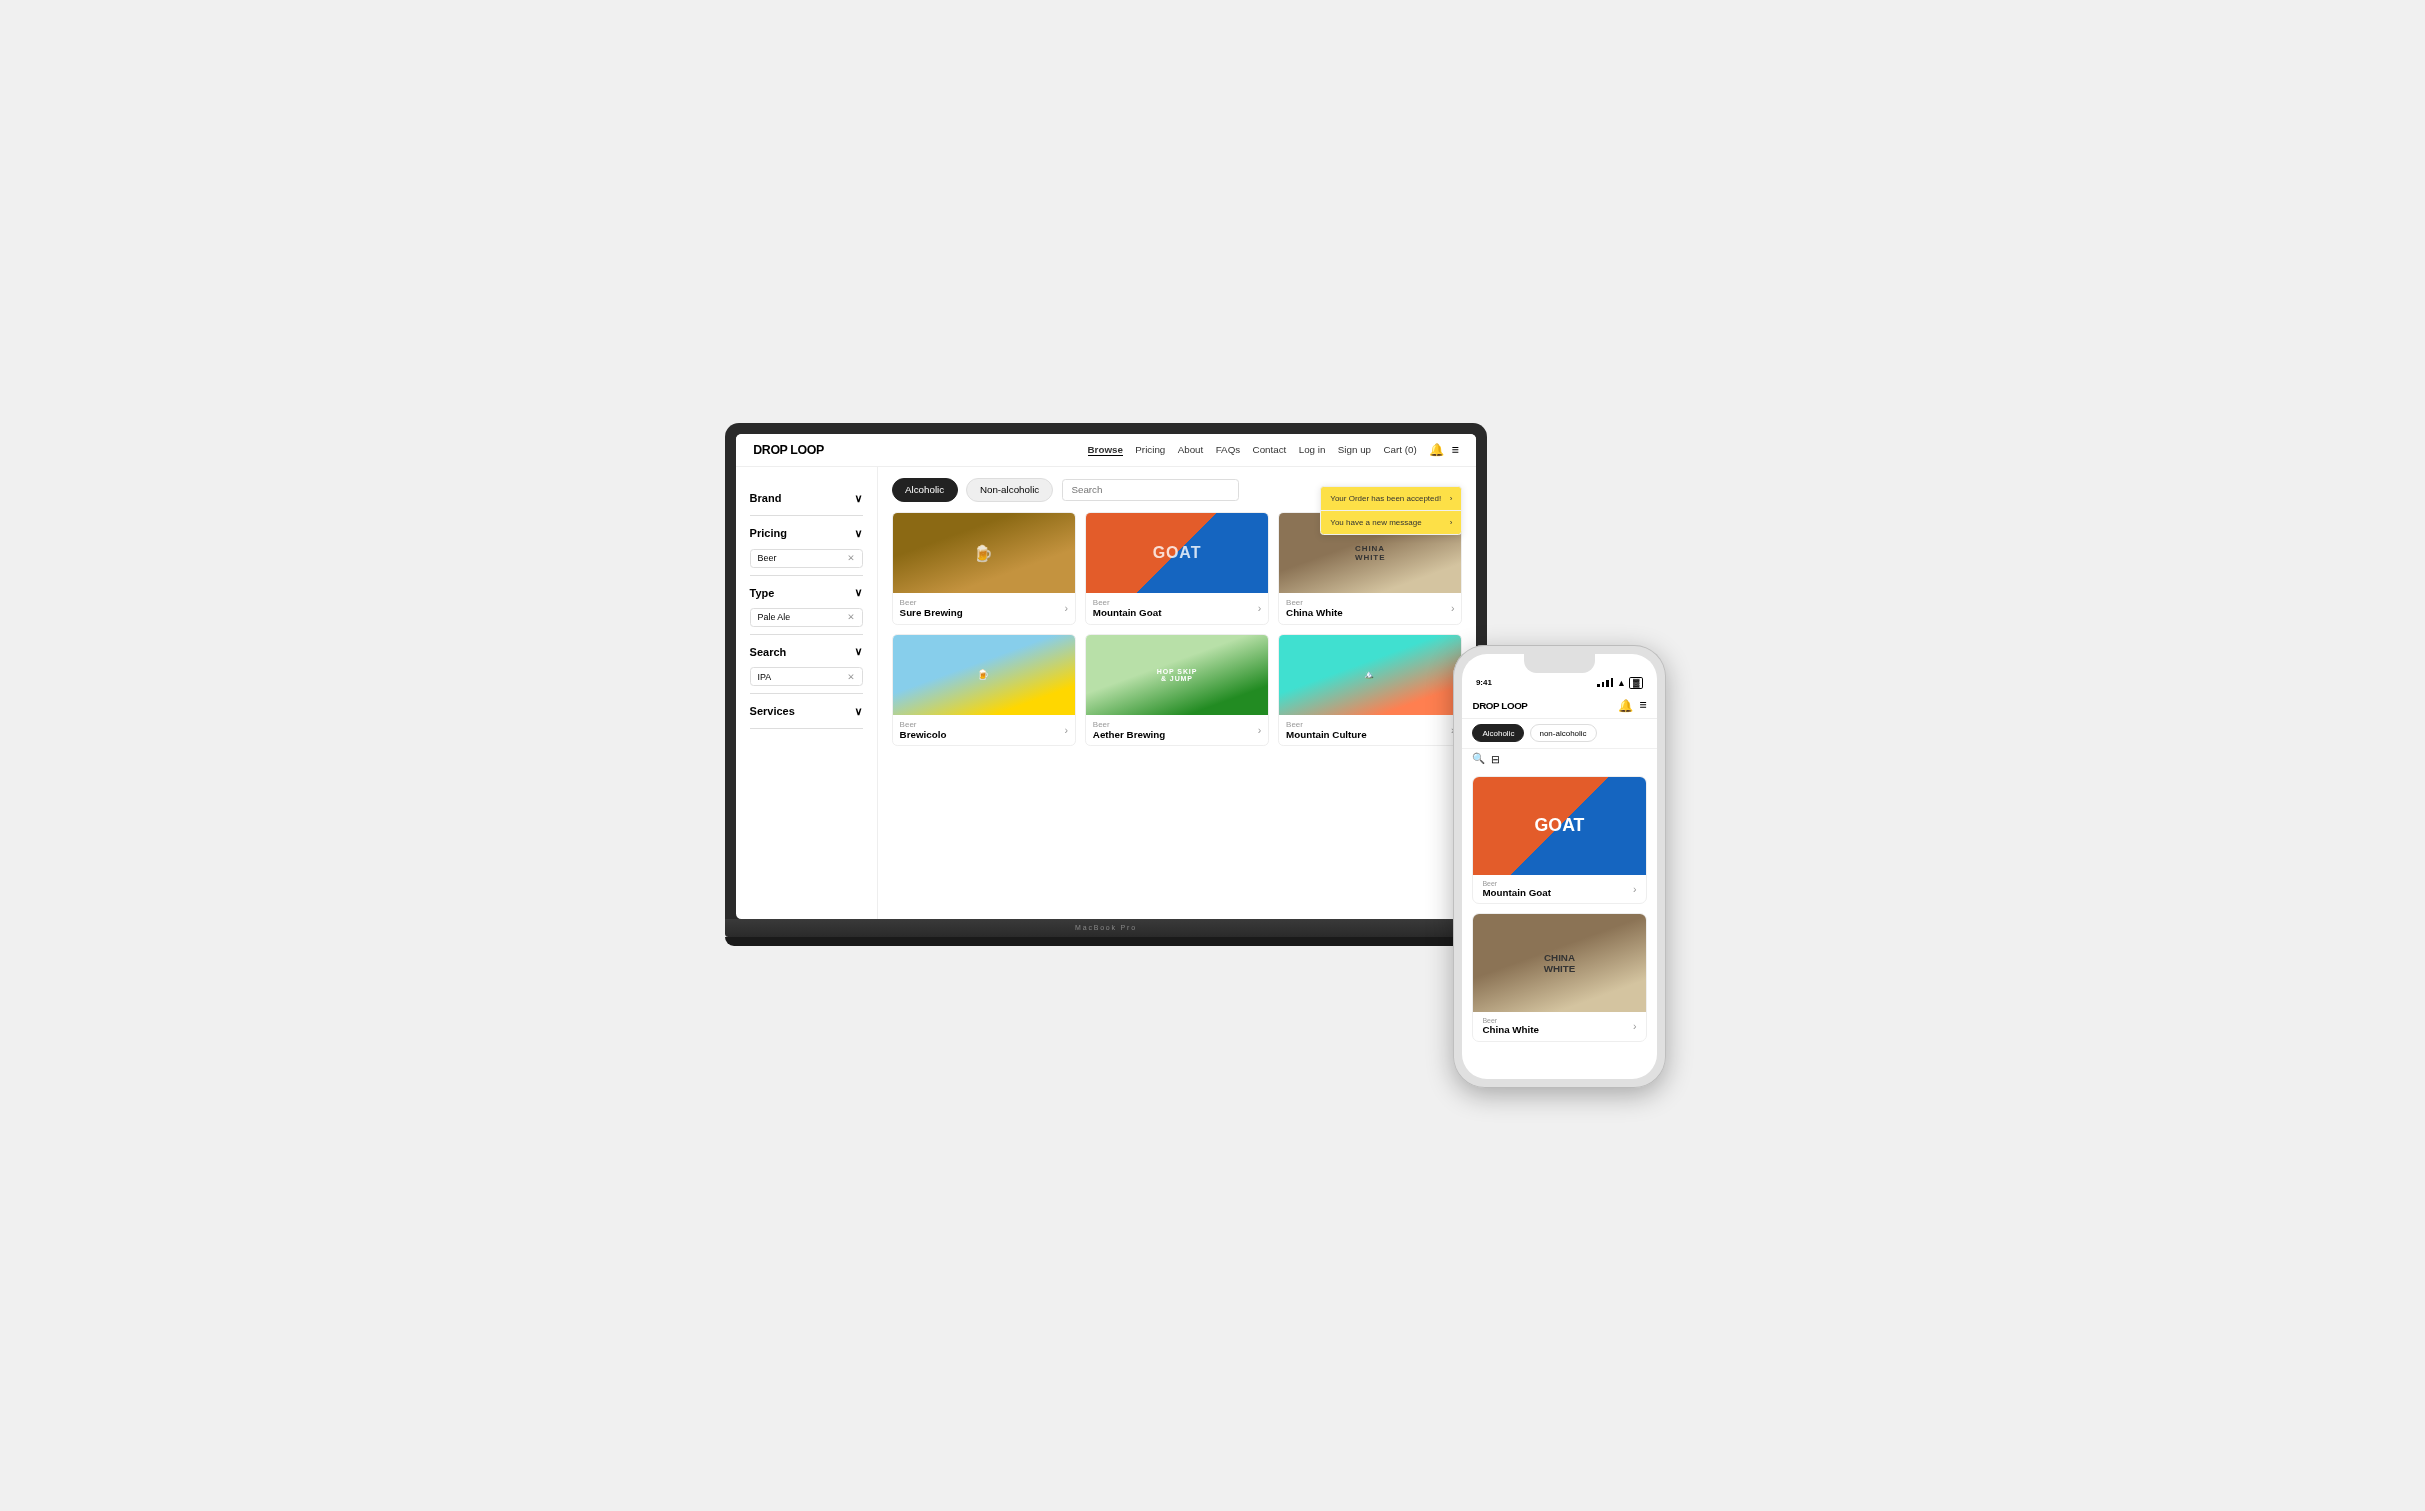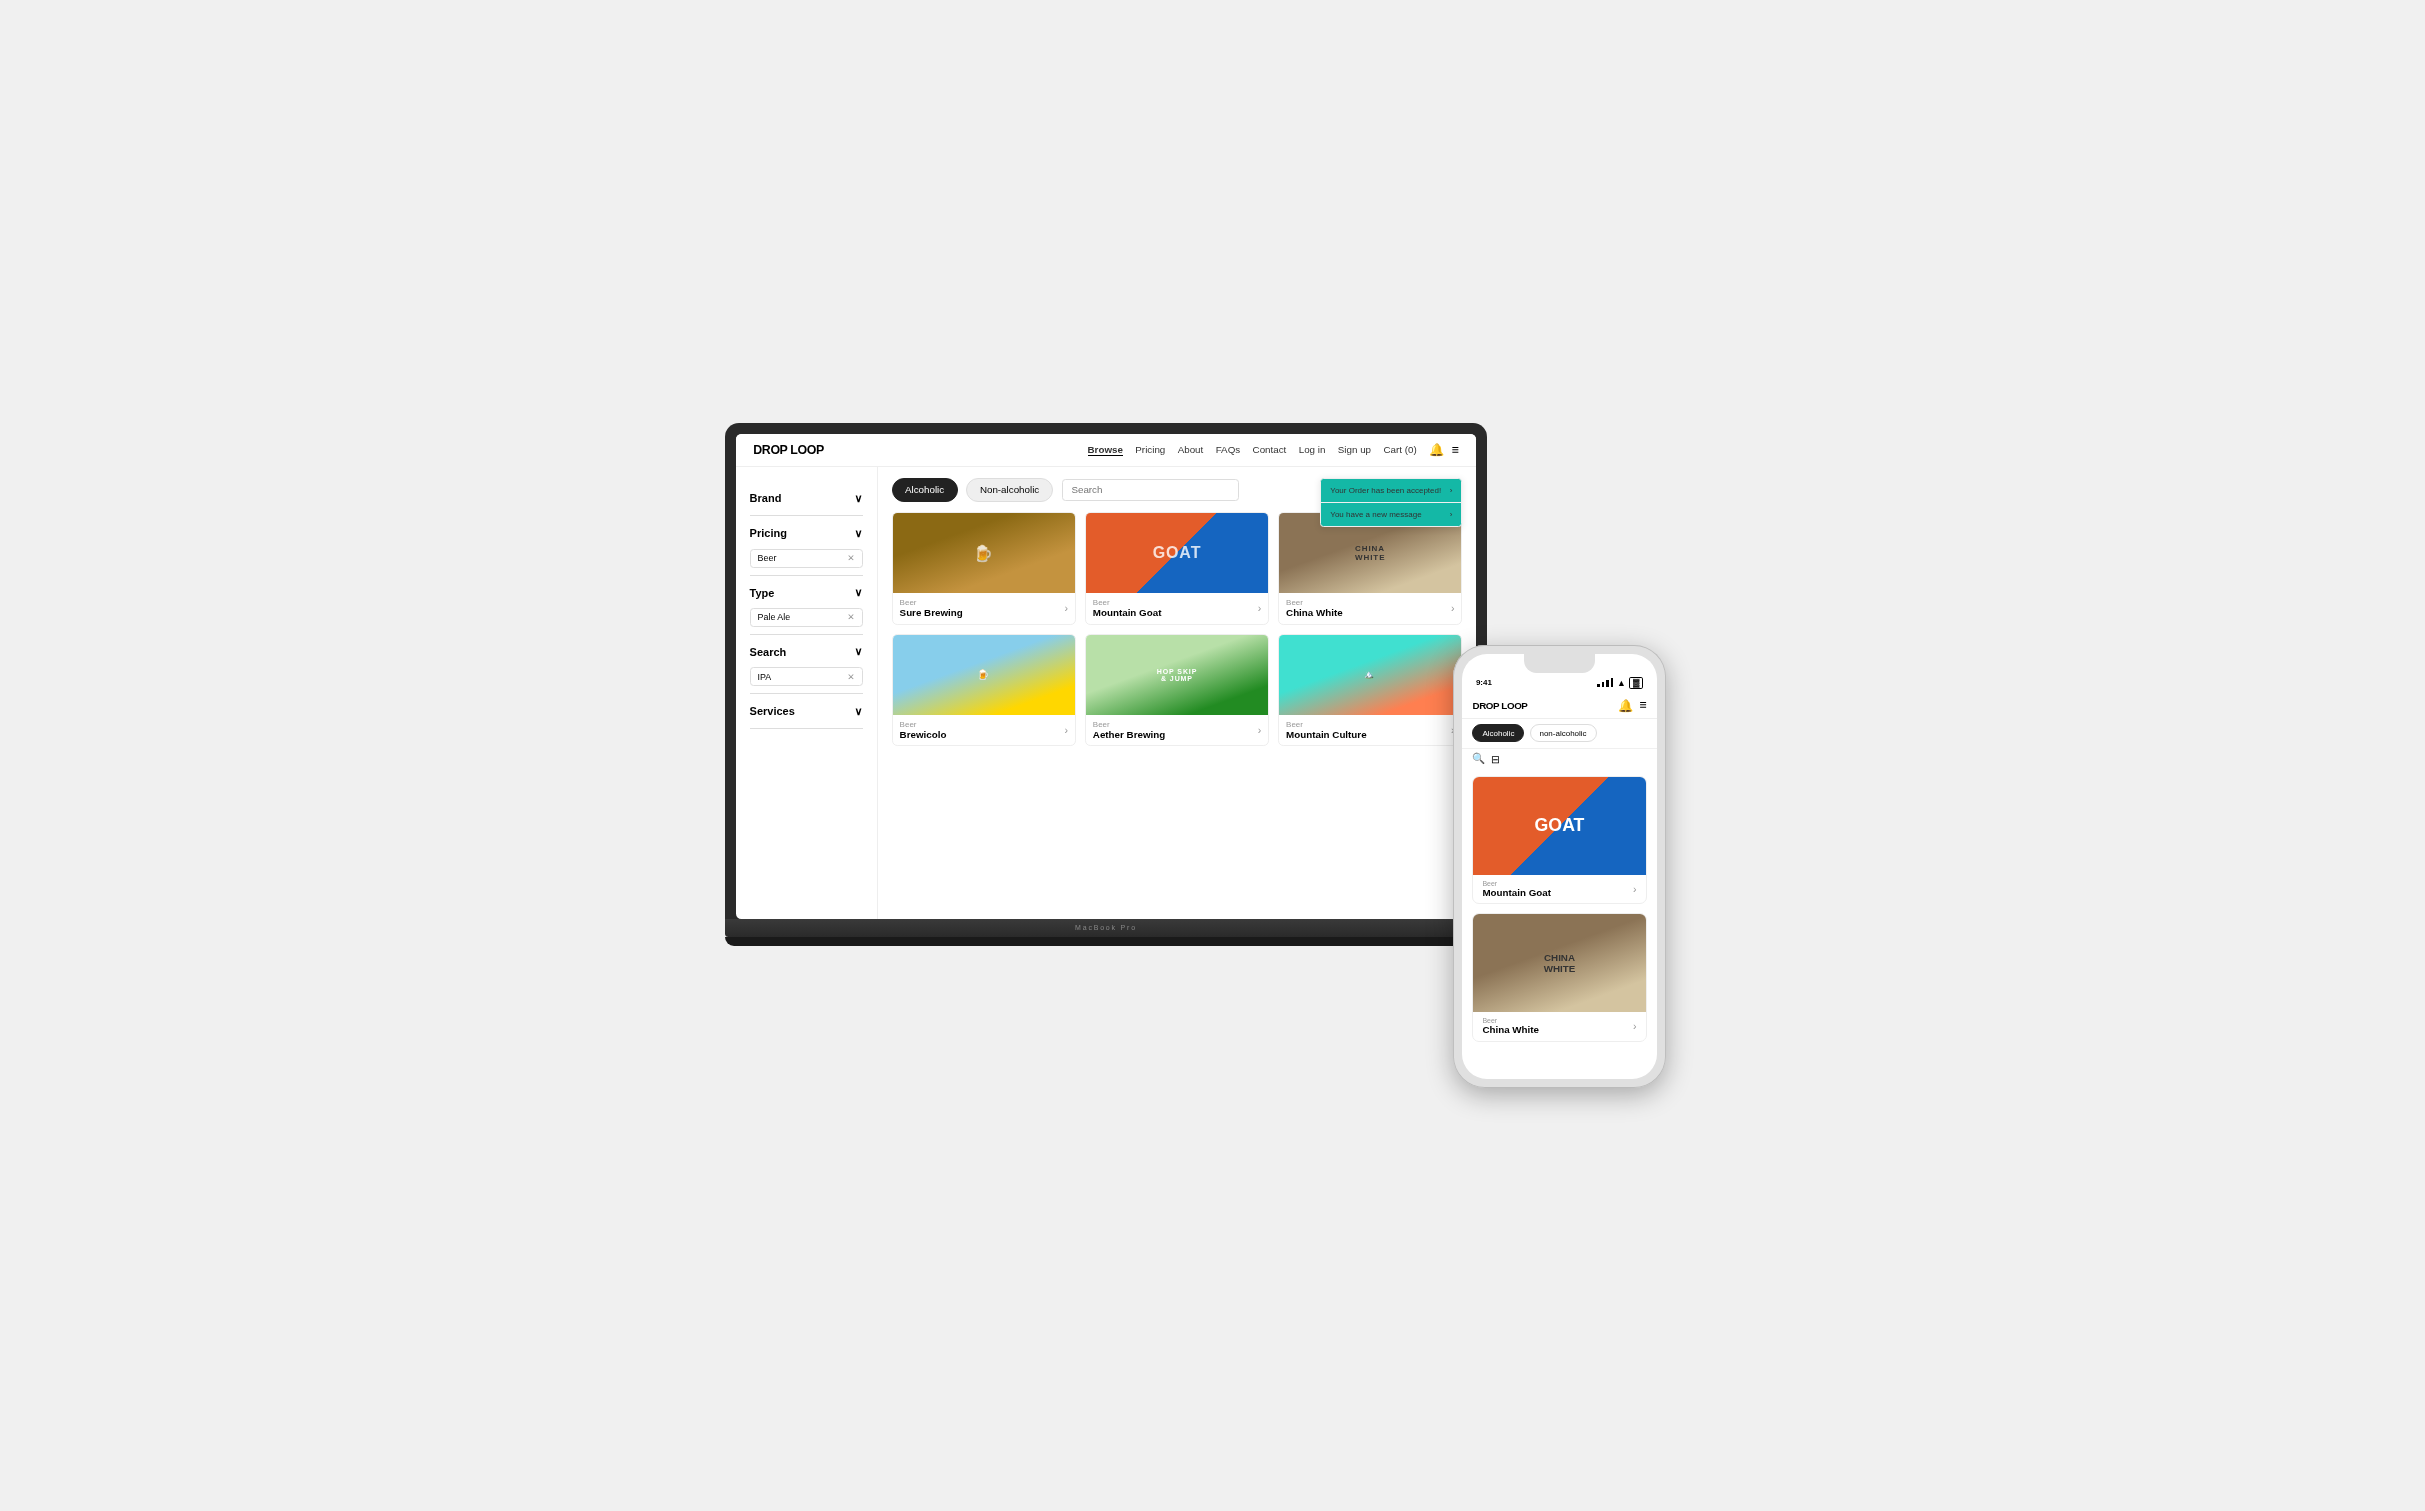--- a/index.html
+++ b/index.html
@@ -181,22 +181,22 @@
       border-radius: 3.5px;
       padding: 4.4px 8.9px;
       font-size: 9.8px;
       width: 177px;
       color: #999;
     }
 
     .notification-panel {
       position: absolute;
       right: 0;
-      top: 0;
-      background: #14b8a6;
+      top: 8px;
+      background: #fde047;
       border: 0.9px solid #eee;
       border-radius: 3.5px;
       width: 142px;
       box-shadow: 0 1.8px 7px rgba(0,0,0,0.1);
     }
 
     .notif-item {
       display: flex;
       align-items: center;
       justify-content: space-between;

